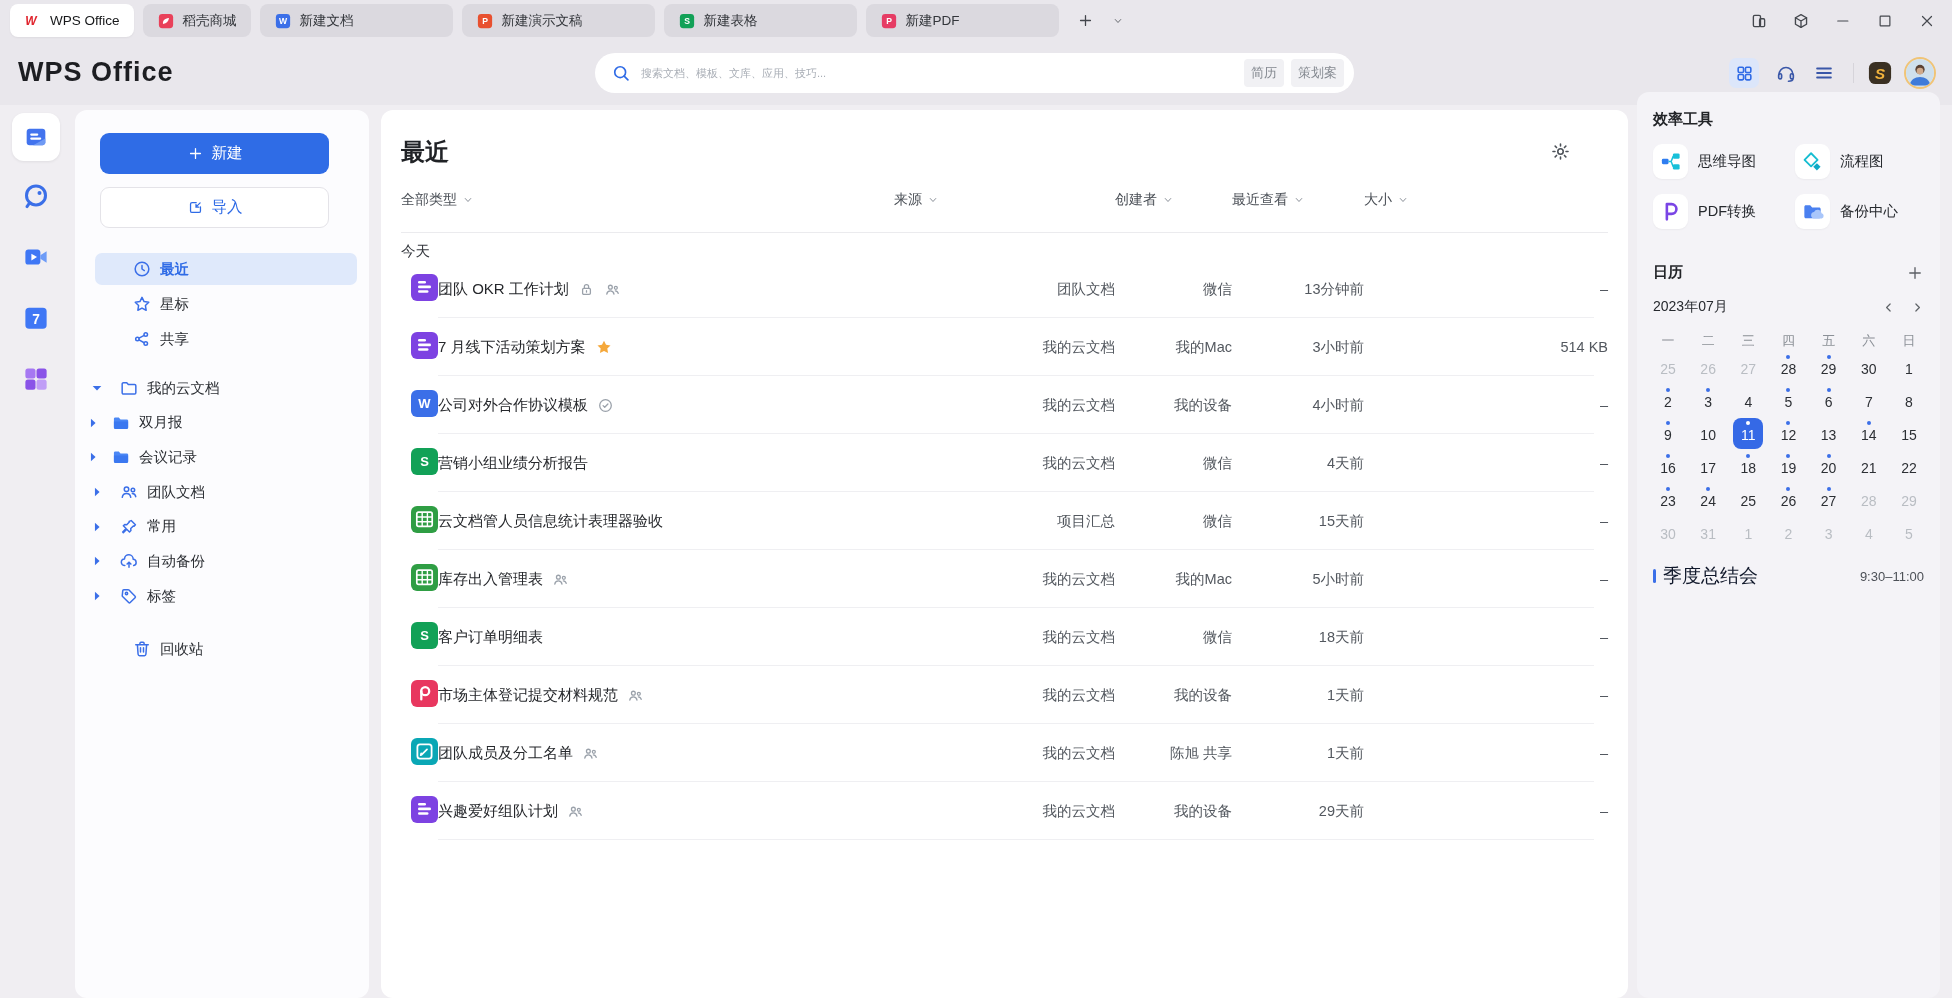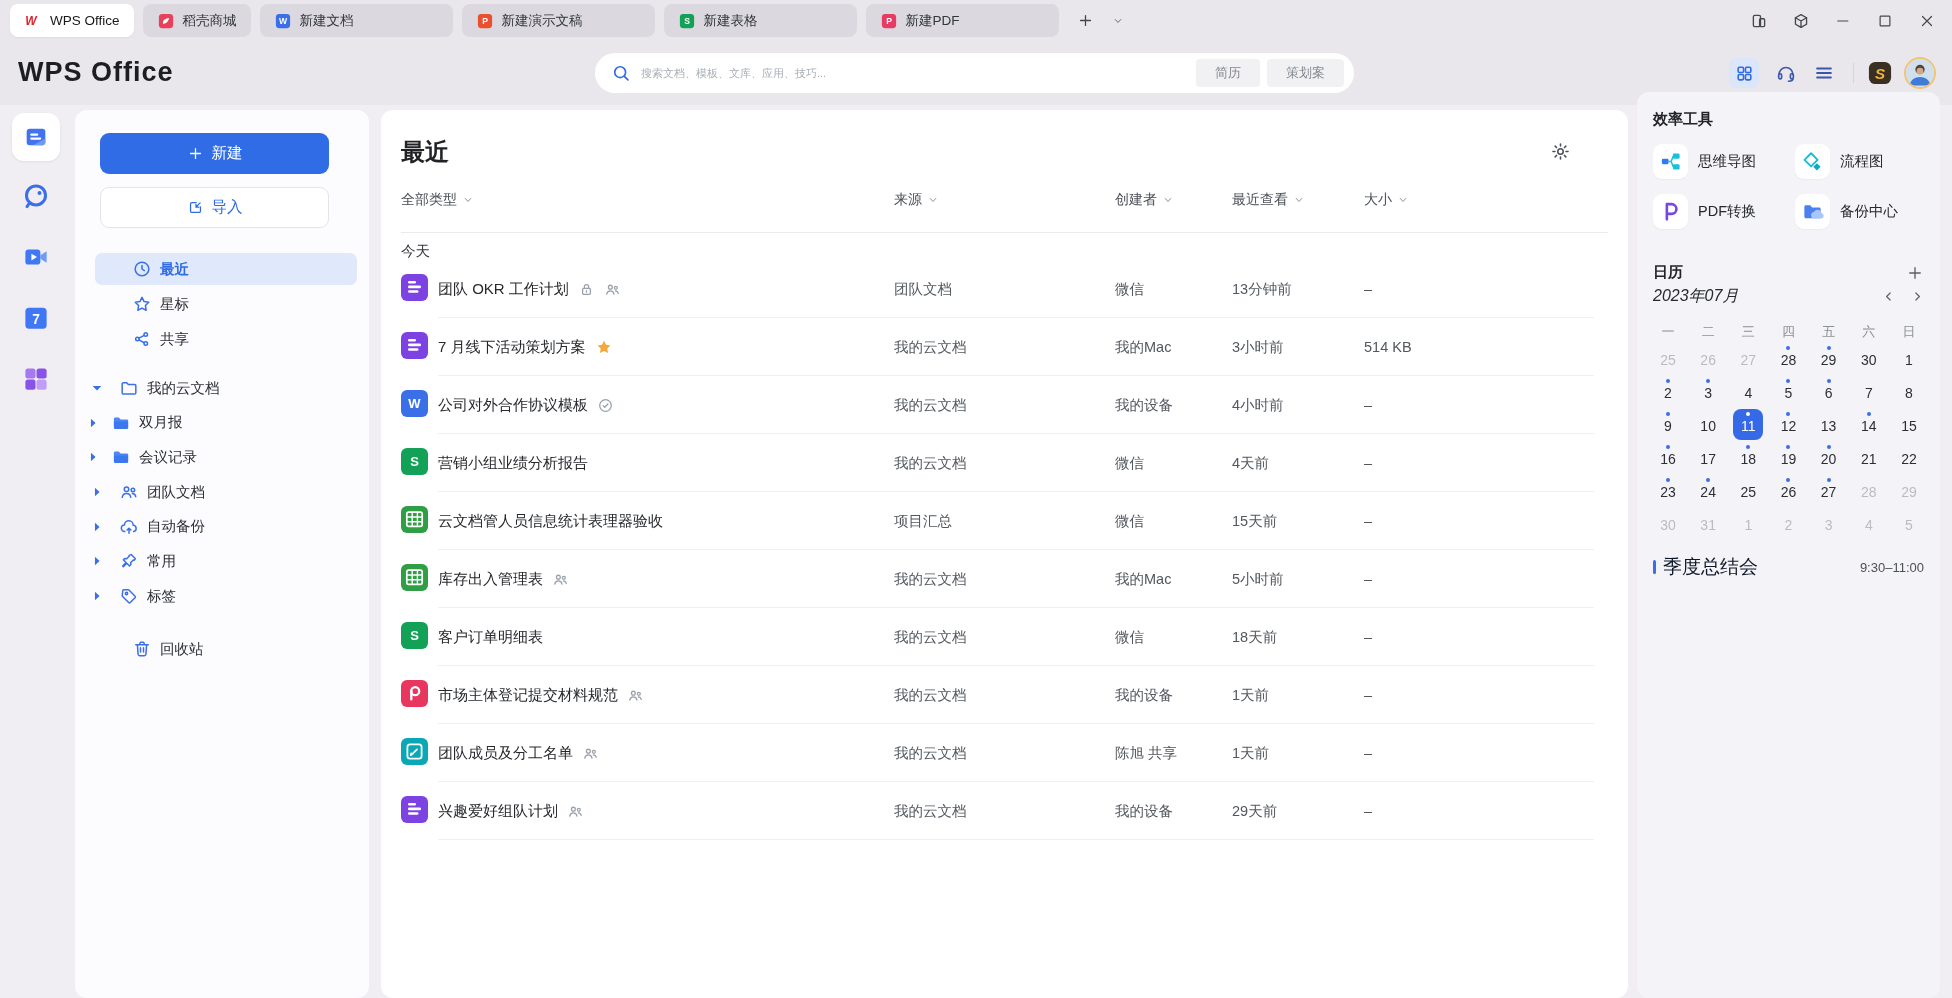--- a/index.html
+++ b/index.html
@@ -20,21 +20,21 @@
   .tb-btn.sm .icn{width:12px;height:12px;color:#5a5d63;}
   .wincontrols{position:absolute;right:16px;top:0;height:41px;display:flex;align-items:center;gap:24px;color:#45484e;}
   .wc{width:18px;height:18px;}
 
   
   .header{position:absolute;top:41px;left:0;right:0;height:64px;}
   .logo{position:absolute;left:18px;top:16px;font-size:27px;font-weight:700;letter-spacing:1px;color:#1d1e22;}
   .search{position:absolute;left:595px;top:12px;width:759px;height:40px;background:#fff;border-radius:21px;display:flex;align-items:center;padding:0 10px 0 16px;}
   .search .icn{width:20px;height:20px;color:#2f6be6;}
   .search .ph{margin-left:10px;font-size:11px;color:#a9aeb6;flex:1;}
-  .chip{background:#f1f1f4;color:#83888f;font-size:13px;border-radius:4px;padding:5px 19px;margin-left:7px;}
+  .chip{background:#f1f1f4;color:#83888f;font-size:13px;border-radius:4px;padding:5px 7px;margin-left:7px;}
   .hicons{position:absolute;right:16px;top:16px;height:32px;display:flex;align-items:center;}
   .htile{width:30px;height:30px;border-radius:7px;background:#dce6fa;color:#2f6be6;display:flex;align-items:center;justify-content:center;margin-right:14px;}
   .htile .icn{width:19px;height:19px;}
   .hbtn{width:26px;height:26px;color:#3a57a8;margin-right:12px;display:flex;align-items:center;justify-content:center;}
   .hbtn .icn{width:22px;height:22px;}
   .vd{width:1px;height:20px;background:#d6d4da;margin:0 12px 0 4px;}
   .mbadge{width:28px;height:28px;margin-right:10px;}
   .avatar{width:32px;height:32px;border-radius:50%;border:2px solid #f0c476;overflow:hidden;}
 
   
@@ -68,21 +68,21 @@
   .tree-item.lv1 .caret{margin-left:52px;}
   .tree-item.lv1 .icn{margin-left:8px;}
   .tree-item .icn{width:20px;height:20px;color:#3b6fe8;}
   .tree-item .lbl{margin-left:8px;}
   .trash-row{margin-top:21px;}
   .trash-row .icn{margin-left:57px;width:20px;height:20px;color:#3b6fe8;}
 
   
   .m-title{position:absolute;left:20px;top:26px;font-size:24px;font-weight:700;color:#202226;}
   .m-gear{position:absolute;right:57px;top:31px;width:21px;height:21px;color:#4c5158;}
-  .grid6{display:grid;grid-template-columns:37px 456px 221px 117px 132px 1fr;align-items:center;}
+  .grid6{display:grid;grid-template-columns:37px 456px 221px 117px 132px 1fr;align-items:center;text-align:right;}
   .filters{position:absolute;left:20px;right:20px;top:81px;font-size:14px;color:#4a4f56;}
   .filter{display:flex;align-items:center;gap:5px;}
   .filter .icn{width:12px;height:12px;color:#7d838c;}
   .f1{grid-column:1/3;}
   .fdivider{position:absolute;left:20px;right:20px;top:122px;height:1px;background:#ebebee;}
   .section{position:absolute;left:20px;top:132px;font-size:14.5px;color:#33363c;}
   .filelist{position:absolute;left:20px;right:20px;top:150px;}
   .frow{height:58px;position:relative;}
   .frow::after{content:"";position:absolute;left:37px;right:14px;bottom:0;height:1px;background:#efeff2;}
   .ficon{width:27px;height:27px;}
@@ -92,21 +92,21 @@
   .fmeta{font-size:14.5px;color:#53585f;white-space:nowrap;}
 
   
   .rp-title{font-size:15px;font-weight:700;color:#222428;}
   .tools{margin-top:15px;display:grid;grid-template-columns:142px 1fr;row-gap:15px;}
   .tool{display:flex;align-items:center;gap:10px;font-size:14.5px;color:#26292e;}
   .tool .tile{width:35px;height:35px;border-radius:9px;background:#fff;box-shadow:0 1px 2px rgba(0,0,0,.04);display:flex;align-items:center;justify-content:center;}
   .tool .tile .icn{width:23px;height:23px;}
   .cal-head{margin-top:34px;display:flex;align-items:center;justify-content:space-between;}
   .cal-head .icn{width:18px;height:18px;color:#5c6066;}
-  .month-row{margin-top:4px;display:flex;align-items:center;font-size:16px;color:#26292e;font-style:italic;}
+  .month-row{margin-top:16px;display:flex;align-items:center;font-size:14px;color:#26292e;}
   .month-nav{margin-left:auto;display:flex;gap:16px;}
   .month-nav .icn{width:13px;height:13px;color:#5f6368;}
   .weekdays{margin-top:16px;display:flex;justify-content:space-between;}
   .weekdays span{width:30px;text-align:center;font-size:13px;color:#8b9097;}
   .week{display:flex;justify-content:space-between;margin-top:2px;}
   .day{width:30px;height:31px;border-radius:8px;display:flex;flex-direction:column;align-items:center;font-size:14px;color:#2c2f34;}
   .day .dt{width:4px;height:4px;border-radius:2px;margin-top:3px;background:transparent;}
   .day.dot .dt{background:#3b6fe8;}
   .day .num{line-height:1;margin-top:3px;}
   .day.muted{color:#b9bdc3;}
@@ -433,38 +433,38 @@
             <span class="lbl">团队文档</span>
           </div>
           <div class="tree-item lv0">
             <span class="icn caret">
               <svg viewBox="0 0 24 24">
                 <path d="M9.5 6.8l5.6 5.2-5.6 5.2z" fill="currentColor"></path>
               </svg>
             </span>
             <span class="icn">
               <svg viewBox="0 0 24 24" fill="none" stroke="currentColor" stroke-width="1.8" stroke-linecap="round" stroke-linejoin="round">
+                <path d="M14.6 4.3l5.1 5.1-1.6 1.7-.9-.3-3.1 3.1.2 2.4-1.7 1.7-3.3-3.3-4.1 4.1-.8-.8 4.1-4.1-3.3-3.3L6.9 9l2.4.2 3.1-3.1-.3-.9z"></path>
+              </svg>
+            </span>
+            <span class="lbl">常用</span>
+          </div>
+          <div class="tree-item lv0">
+            <span class="icn caret">
+              <svg viewBox="0 0 24 24">
+                <path d="M9.5 6.8l5.6 5.2-5.6 5.2z" fill="currentColor"></path>
+              </svg>
+            </span>
+            <span class="icn">
+              <svg viewBox="0 0 24 24" fill="none" stroke="currentColor" stroke-width="1.8" stroke-linecap="round" stroke-linejoin="round">
                 <path d="M7 17.5a4 4 0 0 1-.4-8A5.2 5.2 0 0 1 17 10a3.8 3.8 0 0 1 .6 7.5"></path>
                 <path d="M12 19.6v-5.8M9.7 15.7l2.3-2.3 2.3 2.3"></path>
               </svg>
             </span>
             <span class="lbl">自动备份</span>
-          </div>
-          <div class="tree-item lv0">
-            <span class="icn caret">
-              <svg viewBox="0 0 24 24">
-                <path d="M9.5 6.8l5.6 5.2-5.6 5.2z" fill="currentColor"></path>
-              </svg>
-            </span>
-            <span class="icn">
-              <svg viewBox="0 0 24 24" fill="none" stroke="currentColor" stroke-width="1.8" stroke-linecap="round" stroke-linejoin="round">
-                <path d="M14.6 4.3l5.1 5.1-1.6 1.7-.9-.3-3.1 3.1.2 2.4-1.7 1.7-3.3-3.3-4.1 4.1-.8-.8 4.1-4.1-3.3-3.3L6.9 9l2.4.2 3.1-3.1-.3-.9z"></path>
-              </svg>
-            </span>
-            <span class="lbl">常用</span>
           </div>
           <div class="tree-item lv0">
             <span class="icn caret">
               <svg viewBox="0 0 24 24">
                 <path d="M9.5 6.8l5.6 5.2-5.6 5.2z" fill="currentColor"></path>
               </svg>
             </span>
             <span class="icn">
               <svg viewBox="0 0 24 24" fill="none" stroke="currentColor" stroke-width="1.8" stroke-linecap="round" stroke-linejoin="round">
                 <path d="M4.5 5.8c0-.7.6-1.3 1.3-1.3H11c.4 0 .7.1 1 .4l7.3 7.3c.5.5.5 1.3 0 1.8l-5.9 5.9c-.5.5-1.3.5-1.8 0l-7.3-7.3a1.3 1.3 0 0 1-.4-1z"></path>

